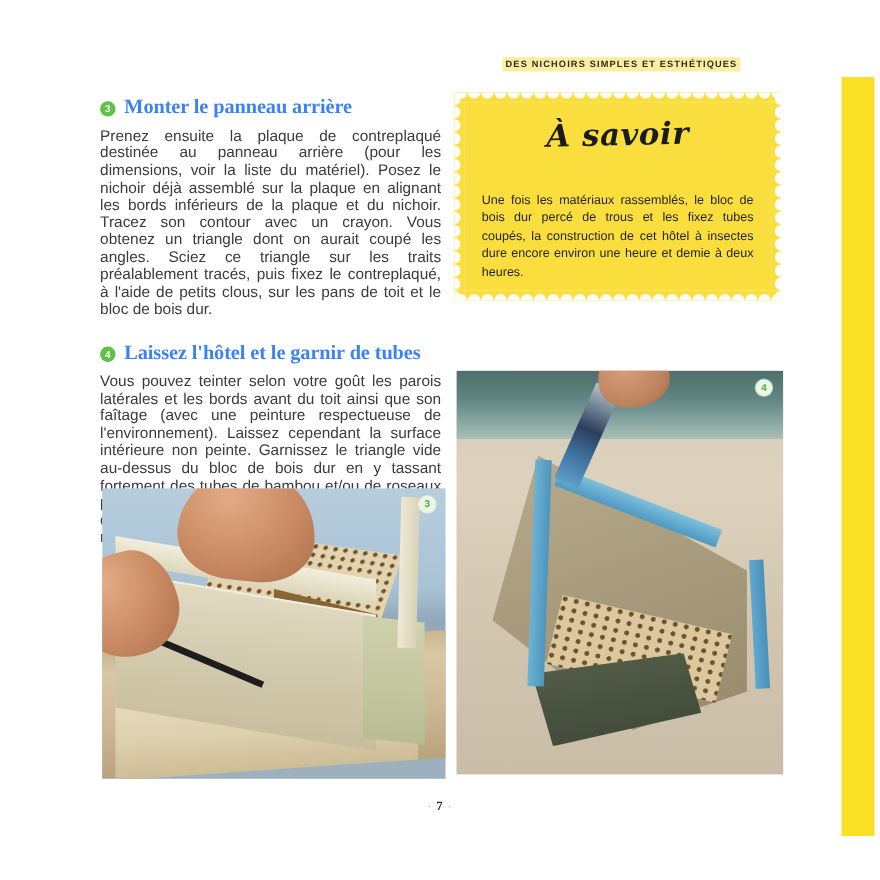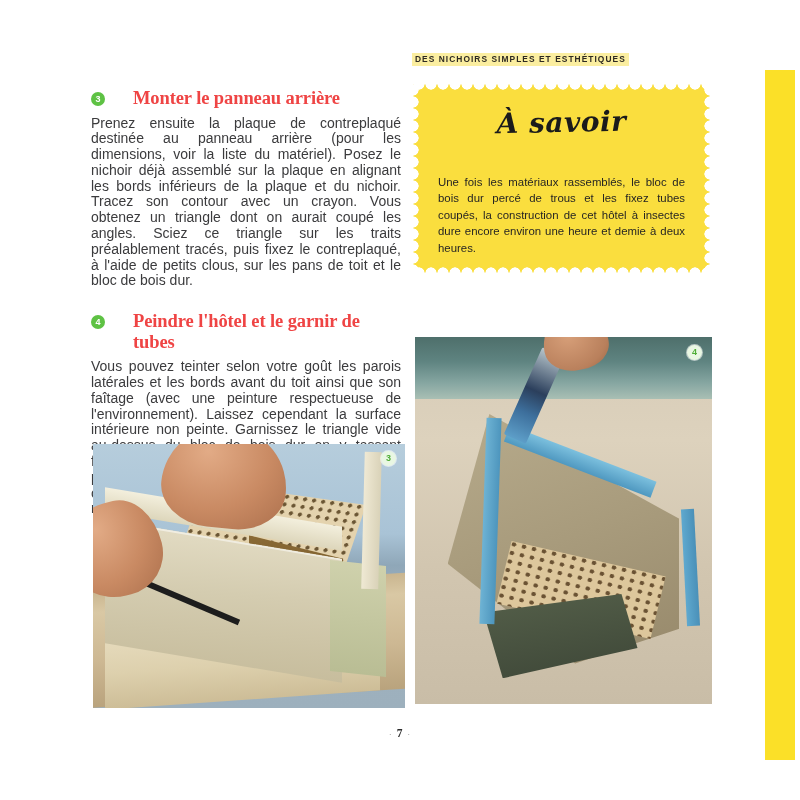--- a/index.html
+++ b/index.html
@@ -27,24 +27,24 @@
     left: 765px;
     top: 70px;
     width: 30px;
     height: 690px;
     background: #fbe028;
   }
 
   
   .running-header {
     position: absolute;
-    left: 412px;
+    left: 400px;
     top: 48px;
     width: 330px;
-    text-align: left;
+    text-align: center;
     white-space: nowrap;
   }
   .running-header .hl {
     display: inline;
     background: #fbeea0;
     color: #2e2a22;
     font-size: 8.4px;
     font-weight: bold;
     letter-spacing: 1.05px;
     line-height: 14px;
@@ -82,23 +82,22 @@
     line-height: 14px;
     text-align: center;
     margin-top: 4px;
     font-family: "Liberation Sans", sans-serif;
   }
   .step-title {
     font-family: "Liberation Serif", serif;
     font-weight: bold;
     font-size: 18.5px;
     line-height: 20.5px;
-    color: #ef4444;
+    color: #3b82f6;
     letter-spacing: -0.1px;
-    margin-left: 20px;
   }
   .step-body {
     font-size: 14px;
     line-height: 15.8px;
     color: #3b3b3d;
     text-align: justify;
     margin: 0;
   }
 
   
@@ -358,21 +357,21 @@
       <div class="step-head">
         <div class="badge">3</div>
         <div class="step-title">Monter le panneau arrière</div>
       </div>
       <p class="step-body">Prenez ensuite la plaque de contreplaqué destinée au panneau arrière (pour les dimensions, voir la liste du matériel). Posez le nichoir déjà assemblé sur la plaque en alignant les bords inférieurs de la plaque et du nichoir. Tracez son contour avec un crayon. Vous obtenez un triangle dont on aurait coupé les angles. Sciez ce triangle sur les traits préalablement tracés, puis fixez le contreplaqué, à l'aide de petits clous, sur les pans de toit et le bloc de bois dur.</p>
     </div>
 
     <div class="step">
       <div class="step-head">
         <div class="badge">4</div>
-        <div class="step-title">Peindre l'hôtel et le garnir de tubes</div>
+        <div class="step-title">Laissez l'hôtel et le garnir de tubes</div>
       </div>
       <p class="step-body">Vous pouvez teinter selon votre goût les parois latérales et les bords avant du toit ainsi que son faîtage (avec une peinture respectueuse de l'environnement). Laissez cependant la surface intérieure non peinte. Garnissez le triangle vide au-dessus du bloc de bois dur en y tassant fortement des tubes de bambou et/ou de roseaux préalablement coupés à 12 cm de long. Pour connaître les points essentiels à ce sujet, reportez-vous aux pages 28 et 21.</p>
     </div>
 
   </div>
 
   <div class="savoir-wrap">
     <div class="savoir-box"></div>
     <div class="savoir-title">À savoir</div>
     <div class="savoir-text">Une fois les matériaux rassemblés, le bloc de bois dur percé de trous et les fixez tubes coupés, la construction de cet hôtel à insectes dure encore environ une heure et demie à deux heures.</div>

